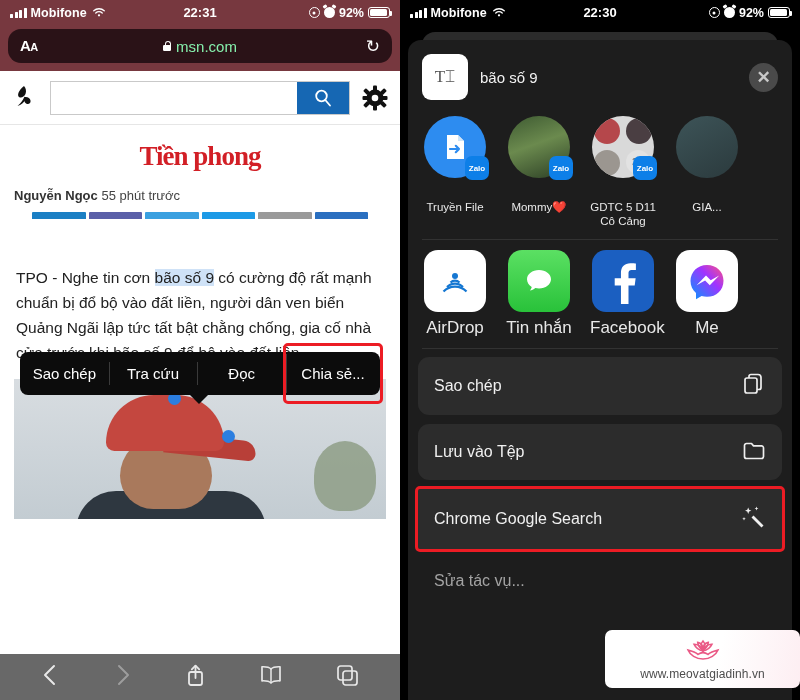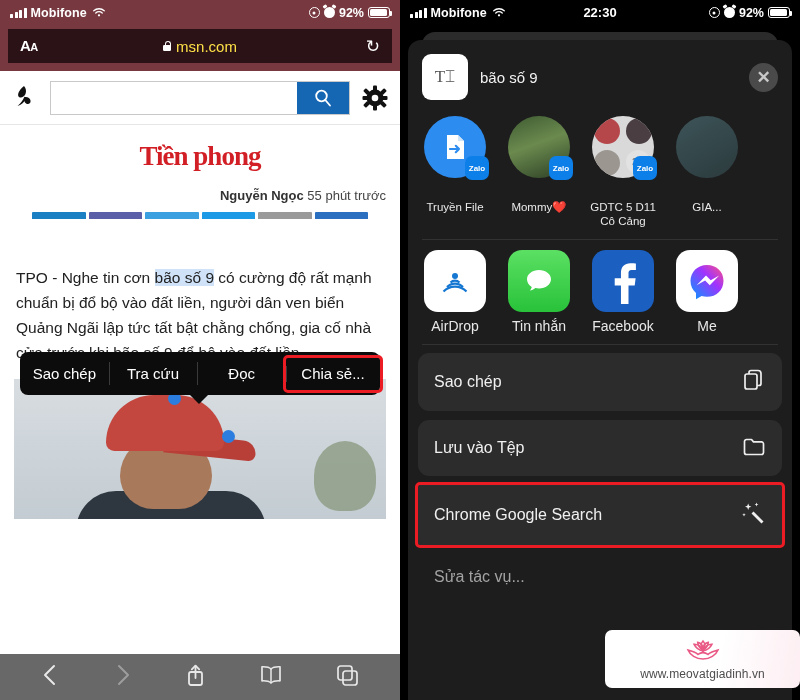--- a/index.html
+++ b/index.html
@@ -46,28 +46,28 @@
   .alarm-ico::before { left:-1px; transform: rotate(-35deg); }
   .alarm-ico::after { right:-1px; transform: rotate(35deg); }
   .battpct { font-size: 12.5px; font-weight: 700; }
   .batt { width: 22px; height: 11px; border: 1.3px solid #fff; border-radius: 3px; position: relative; }
   .batt::after { content:""; position:absolute; right:-3px; top:3px; width:1.6px;height:5px;
     background:#fff; border-radius:0 1px 1px 0;}
   .batt i { position:absolute; left:1px; top:1px; bottom:1px; width:85%; background:#fff; border-radius:1.5px; display:block;}
 
   .urlbar-wrap { background: #77383f; padding: 4px 8px 8px; }
   .urlbar {
-    height: 34px; border-radius: 0;
+    height: 34px; border-radius: 13px;
     background: rgba(20,8,12,.78);
     display: flex; align-items: center; padding: 7px 12px; position: relative;
   }
   .aa { color:#fff; font-weight:600; letter-spacing:-.5px; }
   .aa .big { font-size: 15px; } .aa .small { font-size: 11px; }
   .url-center { position: absolute; left:0; right:0; display:flex; align-items:center;
-    justify-content:center; gap:5px; color:#fde047; font-size:15px; }
+    justify-content:center; gap:5px; color:#86efac; font-size:15px; }
   .lock { width: 8px; height: 10px; position: relative; display:inline-block;}
   .lock::after { content:""; position:absolute; bottom:0; left:0; width:8px;height:6px;
     background:#fff; border-radius:1.2px;}
   .lock::before { content:""; position:absolute; top:0; left:1.6px; width:4.8px;height:5px;
     border:1.4px solid #fff; border-bottom:none; border-radius:3px 3px 0 0;}
   .reload { margin-left:auto; color:#fff; font-size:17px; z-index:2;}
 
   .msn-header {
     height: 54px; background:#fff; display:flex; align-items:center;
     padding: 0 12px; gap: 12px; border-bottom: 1px solid #e6e6e6;
@@ -84,21 +84,21 @@
   .gear { width: 26px; height: 26px; flex:0 0 auto; }
 
   .article { padding: 10px 14px 0; background:#fff; }
   .tienphong { text-align:center; margin: 6px 0 10px; }
   .tp-logo { font-size: 27px; font-weight: 800; color: #d21f26; letter-spacing:-1px;
     font-family:"Liberation Serif", serif; display:inline-block; position:relative;}
   .headline {
     font-size: 21px; font-weight: 700; color: #1a1a1a; text-align:center;
     line-height: 1.32; padding: 0 6px;
   }
-  .byline { text-align:right; margin-top: 16px; font-size: 13px; color:#333; }
+  .byline { text-align:left; margin-top: 16px; font-size: 13px; color:#333; }
   .byline b { font-weight: 700; }
   .byline span { color:#444; }
 
   .tagbars { display:flex; gap: 3px; margin: 9px 18px 0; height: 7px; }
   .tagbars i { flex:1; display:block; border-radius:1px 1px 0 0;}
 
   .bodytext {
     margin-top: 7px; font-size: 15.5px; line-height: 1.62; color:#222;
     padding: 0 2px;
   }
@@ -107,21 +107,21 @@
   .ctxmenu {
     position: absolute; left: 20px; top: 352px; width: 360px; height: 43px;
     background:#0c0c0c; border-radius: 8px; display:flex; align-items:center;
     color:#fff; font-size: 15px; z-index: 30;
   }
   .ctxmenu .item { flex:1; text-align:center; position:relative; padding: 11px 0; }
   .ctxmenu .item + .item::before {
     content:""; position:absolute; left:0; top:8px; bottom:8px; width:1px; background:#3a3a3a;
   }
   .ctxmenu .hl {
-    outline: 3px solid #ec1c24; border-radius:2px; height:32px; display:flex;
+    outline: 3px solid #ec1c24; border-radius:2px; height:55px; display:flex;
     align-items:center; justify-content:center; padding:0; flex: 1.06;
   }
   .ctx-arrow {
     position:absolute; left: 188px; top: 393px; width:0;height:0;
     border-left: 11px solid transparent; border-right: 11px solid transparent;
     border-top: 11px solid #0c0c0c; z-index: 31;
   }
   .selhandle { position:absolute; width: 13px; height:13px; background:#2b7ee0;
     border-radius:50%; z-index: 25; }
 
@@ -188,21 +188,21 @@
     display:flex; align-items:center; justify-content:center; font-size:8px; font-weight:700;
     color:#fff;
   }
   .badge.zalo { background:#0d7fe8; }
   .badge.mess { background:#fff; }
   .clabel { color:#e8e8e8; font-size: 11.5px; line-height: 1.25; }
 
   .aitem { width: 66px; text-align:center; flex: 0 0 auto; }
   .appicon { width: 62px; height: 62px; border-radius: 14px; margin: 0 auto 6px;
     display:flex; align-items:center; justify-content:center; overflow:hidden;}
-  .alabel { color:#e8e8e8; font-size: 14px; }
+  .alabel { color:#e8e8e8; font-size: 17px; }
 
   .divider { height:1px; background:#323232; margin: 4px 14px; }
 
   .actions { padding: 4px 10px 0; }
   .agroup { background:#2c2c2c; border-radius: 11px; margin-bottom: 9px; overflow:hidden; }
   .arow {
     display:flex; align-items:center; justify-content:space-between;
     padding: 15px 16px; color:#f0f0f0; font-size: 16px; position:relative;
   }
   .arow + .arow::before { content:""; position:absolute; left:16px; right:0; top:0;
@@ -237,20 +237,21 @@
           </span>
         <span class="carrier">Mobifone</span>
         <span class="wifi">
           <svg viewBox="0 0 16 12" width="14" height="11">
               <path d="M8 10.5a1.3 1.3 0 1 0 0-2.6 1.3 1.3 0 0 0 0 2.6z" fill="#fff"></path>
               <path d="M4.3 6.6a5.4 5.4 0 0 1 7.4 0" stroke="#fff" stroke-width="1.5" fill="none" stroke-linecap="round"></path>
               <path d="M2 4.1a8.8 8.8 0 0 1 12 0" stroke="#fff" stroke-width="1.5" fill="none" stroke-linecap="round"></path>
             </svg>
         </span>
       </div>
+      <div class="sb-center">22:31</div>
       <div class="sb-right">
         <span class="loc-ico"></span>
         <span class="alarm-ico"></span>
         <span class="battpct">92%</span>
         <span class="batt">
             <i></i>
           </span>
       </div>
     </div>
 

